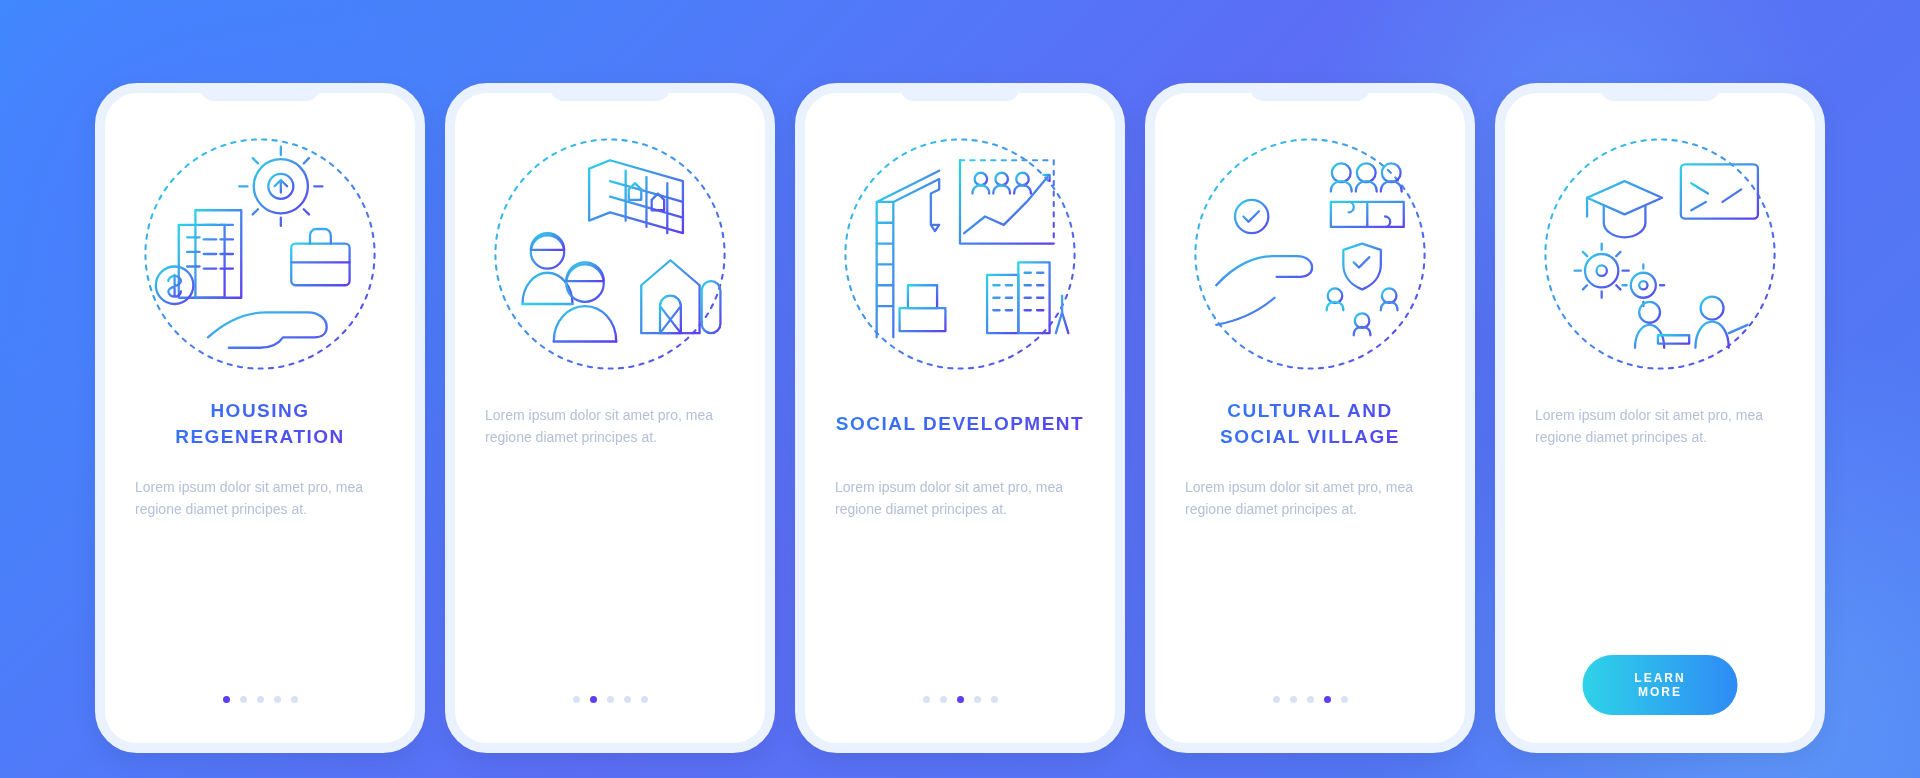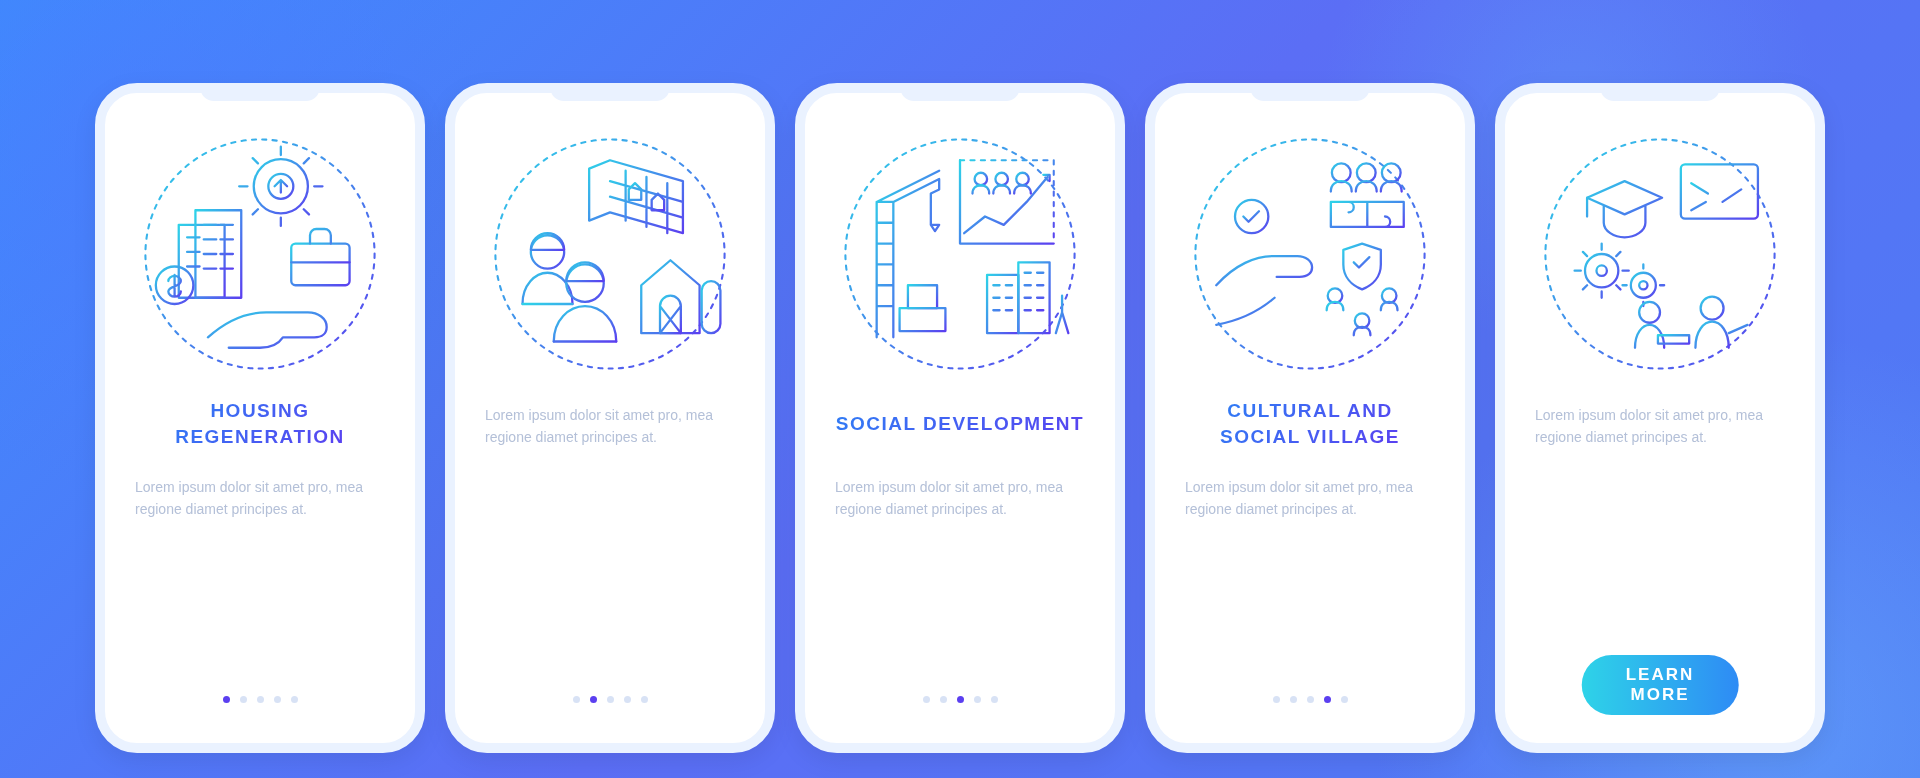--- a/index.html
+++ b/index.html
@@ -112,24 +112,24 @@
     width: 7px; height: 7px;
     border-radius: 50%;
     background: #d8e2f5;
   }
   .dot.active { background: #5b3ff0; }
   .learn-btn {
     position: absolute;
     bottom: 28px;
     left: 50%;
     transform: translateX(-50%);
-    padding: 10px 44px;
+    padding: 16px 44px;
     border-radius: 30px;
     border: none;
-    font-size: 17px;
+    font-size: 12px;
     letter-spacing: 2px;
     font-weight: 600;
     color: #fff;
     background: linear-gradient(90deg, #2ed3e8, #2e8bf5);
     cursor: pointer;
     text-align: center;
   }
   .gstroke { fill: none; stroke: url(#grad); stroke-width: 2.2; stroke-linecap: round; stroke-linejoin: round; }
   .gdash  { fill: none; stroke: url(#grad); stroke-width: 2;   stroke-linecap: round; stroke-dasharray: 4 6; }
 </style>

